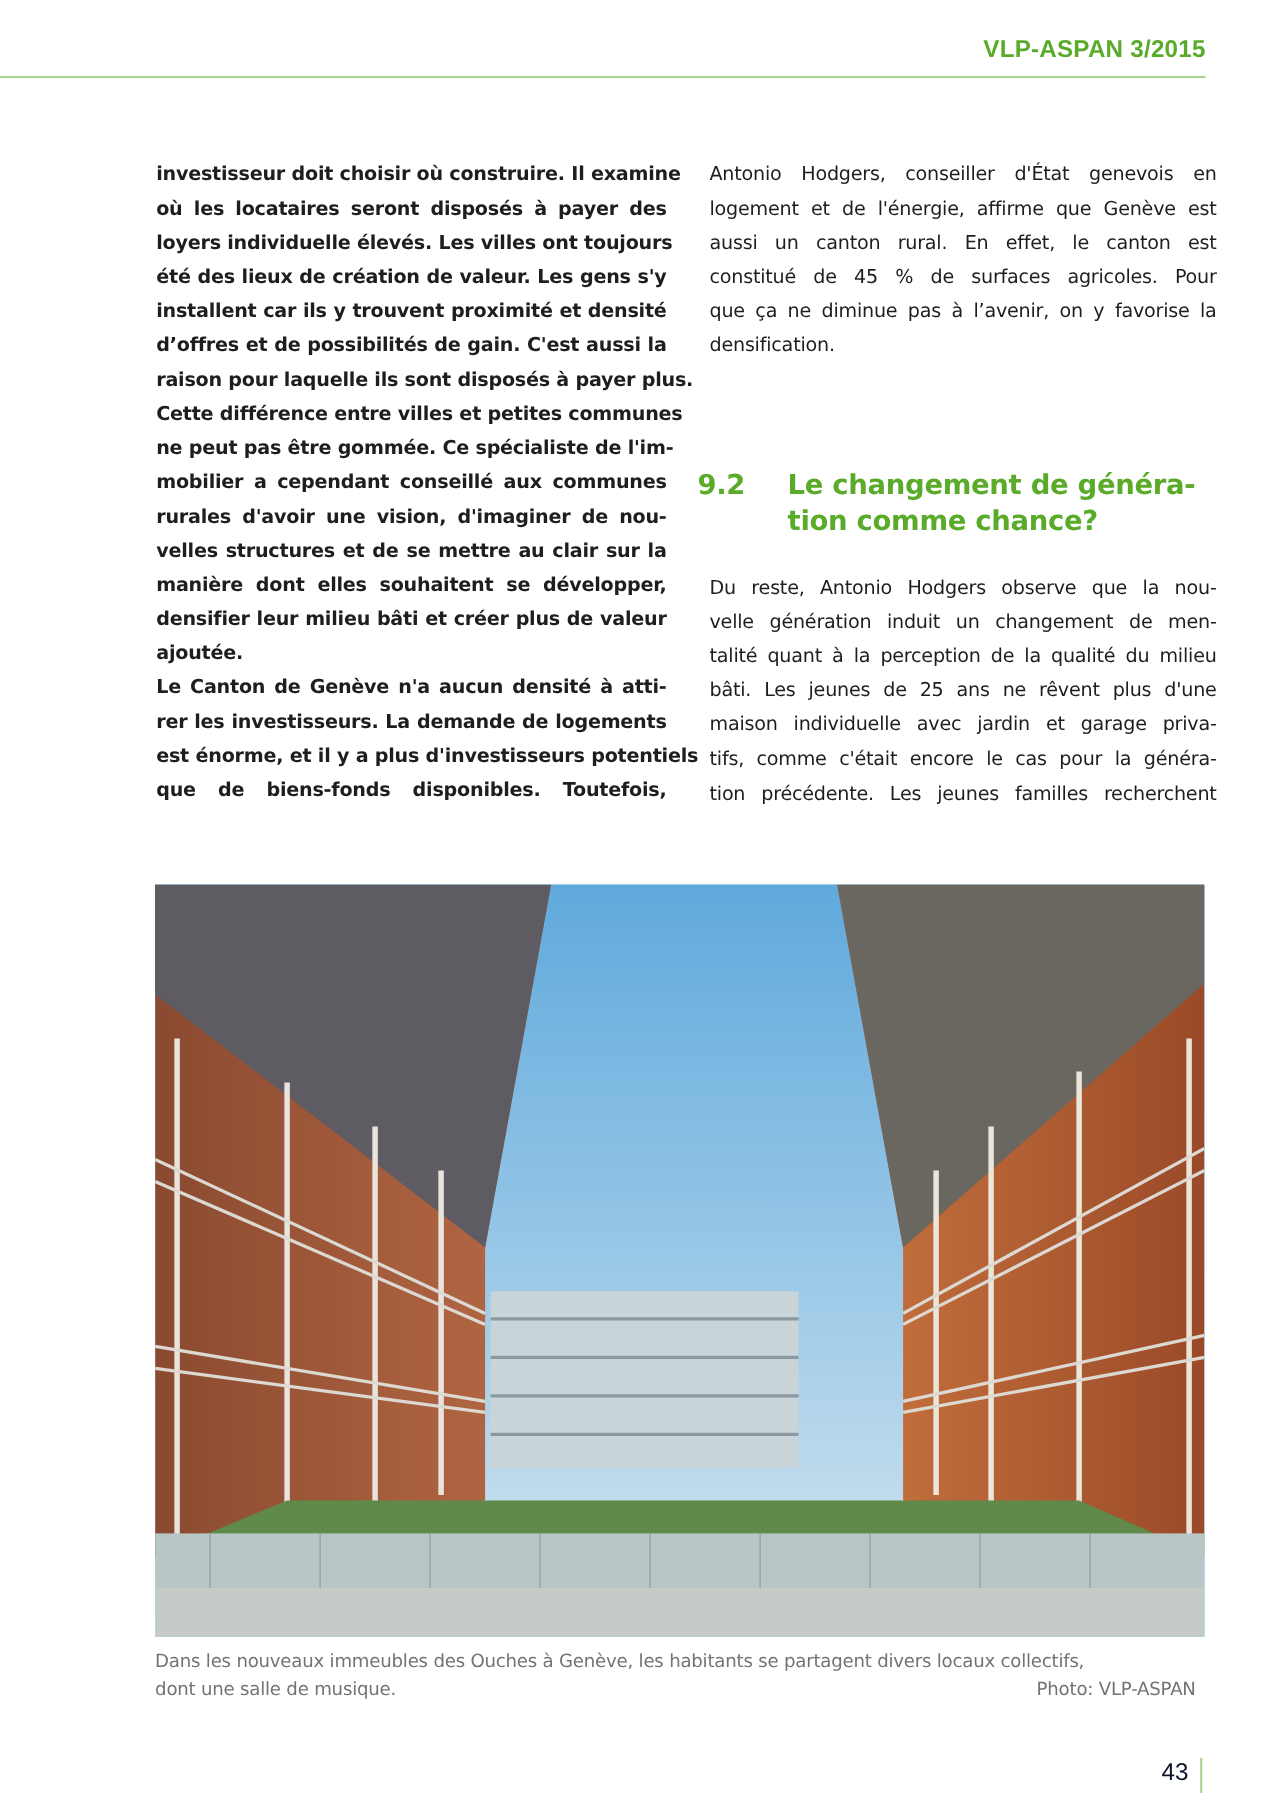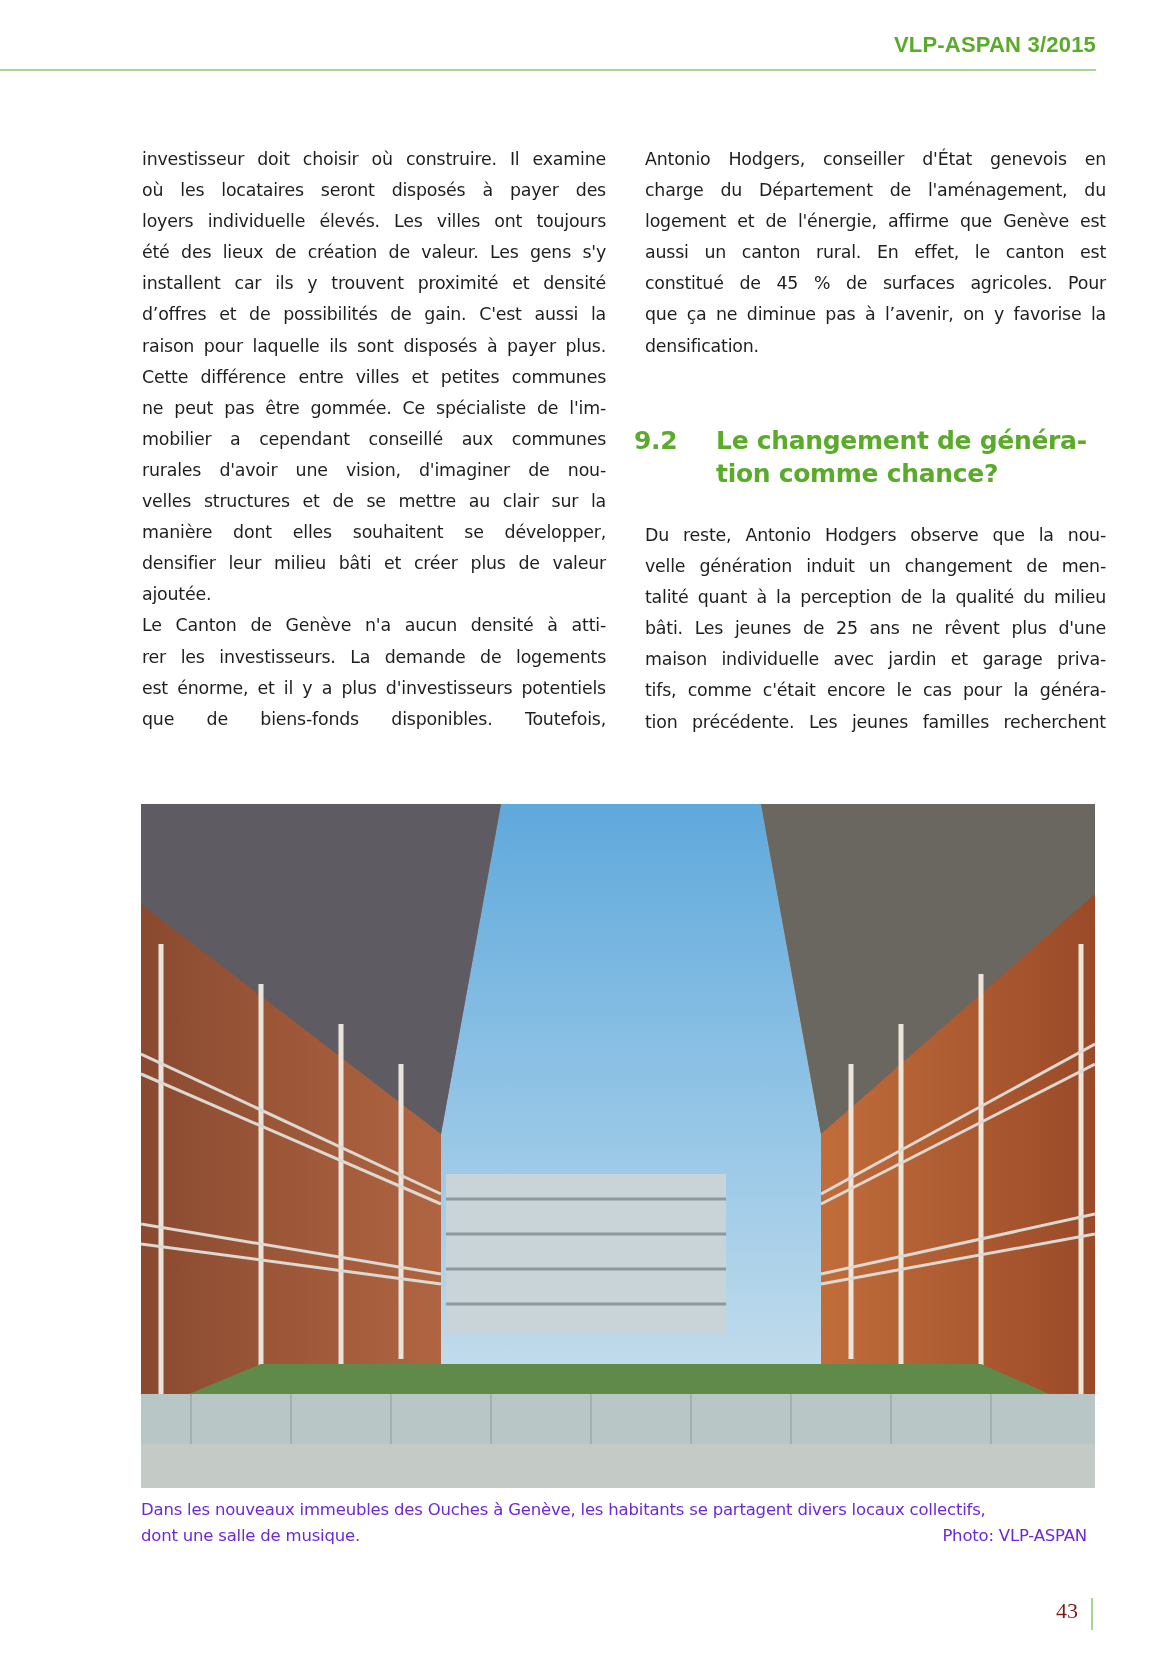--- a/index.html
+++ b/index.html
@@ -17,46 +17,46 @@
       background: #a9d590;
     }
     .col {
       position: absolute; top: 144px;
       font-family: "DejaVu Sans", sans-serif; font-size: 17.4px;
       line-height: 31.1px; color: #1e1e1e; letter-spacing: -0.2px;
     }
     .col p { margin: 0; text-align: justify; }
     .col .line { display: block; text-align: justify; text-align-last: justify; white-space: nowrap; }
     .col .line.last { text-align-last: left; }
-    .col-left { left: 142px; width: 464px; }
+    .col-left { left: 142px; width: 464px; font-weight: bold; }
     .col-right { left: 634px; width: 461px; margin-left: 11px; }
     .section-heading {
       position: absolute; left: 634px; top: 424px; width: 470px;
       font-family: "DejaVu Sans", sans-serif; font-weight: bold;
       font-size: 25px; line-height: 33px; color: #5aab2a; letter-spacing: -0.3px;
     }
     .section-heading .num { position: absolute; left: 0; top: 0; text-align: center; }
     .section-heading .text { position: absolute; left: 82px; top: 0; width: 380px; }
     .section-heading .text span { display: block; white-space: nowrap; }
     .col-right-2 { top: 520px; }
     .photo {
       position: absolute; left: 141px; top: 804px; width: 954px; height: 684px;
       overflow: hidden; background: #7fb6dc;
     }
     .photo svg { display: block; }
     .caption {
       position: absolute; left: 141px; top: 1497px; width: 954px;
       font-family: "DejaVu Sans", sans-serif; font-size: 16.5px; line-height: 26px;
-      color: #6d28d9; letter-spacing: -0.2px;
+      color: #737373; letter-spacing: -0.2px;
     }
     .caption .line { display: block; white-space: nowrap; }
     .caption .credit { position: absolute; right: 8px; top: 26px; }
     .page-number {
       position: absolute; left: 1056px; top: 1598px;
-      font-family: Liberation Serif, serif; font-size: 22px; color: #7f1d1d;
+      font-family: Liberation Sans, sans-serif; font-size: 22px; color: #0f172a;
     }
     .page-bar {
       position: absolute; left: 1091px; top: 1598px; width: 2px; height: 32px;
       background: #a9d590;
     }
   </style>
 </head>
 <body>
 
 <div class="header-title">VLP-ASPAN 3/2015</div>
@@ -82,21 +82,20 @@
     <span class="line">Le Canton de Genève n'a aucun densité à atti-</span>
     <span class="line">rer les investisseurs. La demande de logements</span>
     <span class="line">est énorme, et il y a plus d'investisseurs potentiels</span>
     <span class="line">que de biens-fonds disponibles. Toutefois,</span>
   </p>
 </div>
 
 <div class="col col-right">
   <p>
     <span class="line">Antonio Hodgers, conseiller d'État genevois en</span>
-    <span class="line">charge du Département de l'aménagement, du</span>
     <span class="line">logement et de l'énergie, affirme que Genève est</span>
     <span class="line">aussi un canton rural. En effet, le canton est</span>
     <span class="line">constitué de 45 % de surfaces agricoles. Pour</span>
     <span class="line">que ça ne diminue pas à l’avenir, on y favorise la</span>
     <span class="line last">densification.</span>
   </p>
 </div>
 
 <div class="section-heading">
   <span class="num">9.2</span>

